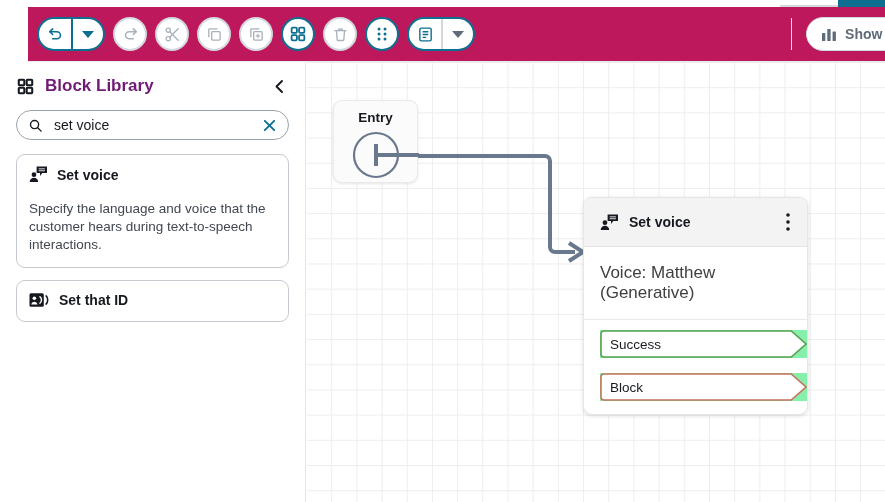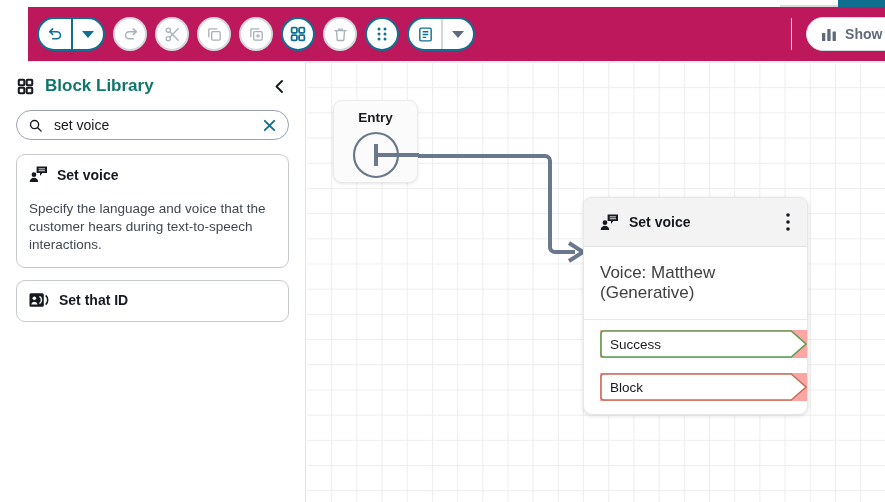--- a/index.html
+++ b/index.html
@@ -77,21 +77,21 @@
   .sidebar {
     position: absolute; top: 62px; left: 0; width: 306px; height: 440px;
     background: #ffffff;
     border-right: 1px solid #e2e5e8;
   }
   .sb-header {
     display: flex; align-items: center;
     padding: 14px 16px 10px 16px;
   }
   .sb-title {
-    font-size: 17px; font-weight: bold; color: #0f766e;
+    font-size: 17px; font-weight: bold; color: #701a75;
     margin-left: 10px;
   }
   .sb-collapse {
     margin-left: auto; color: #16191f;
     display: flex; align-items: center; justify-content: center;
     width: 20px; height: 20px;
   }
   .search-wrap {
     margin: 4px 16px 0 16px;
     height: 30px;
@@ -179,21 +179,21 @@
   }
   .vn-ports { padding: 10px 0 13px 0; position: relative; }
   .port {
     position: relative;
     margin: 0 0 0 16px;
     height: 28px;
     display: flex; align-items: center;
     padding-left: 10px;
     font-size: 13.5px;
     color: #16191f;
-    background: #fca5a5;
+    background: #86efac;
   }
   .port .port-shape { position: absolute; left: 0; top: 0; width: 100%; height: 28px; }
   .port .port-label { position: relative; z-index: 2; }
   .port.success { margin-bottom: 15px; }
 
   svg { display: block; }
 </style>
 </head>
 <body>
 

